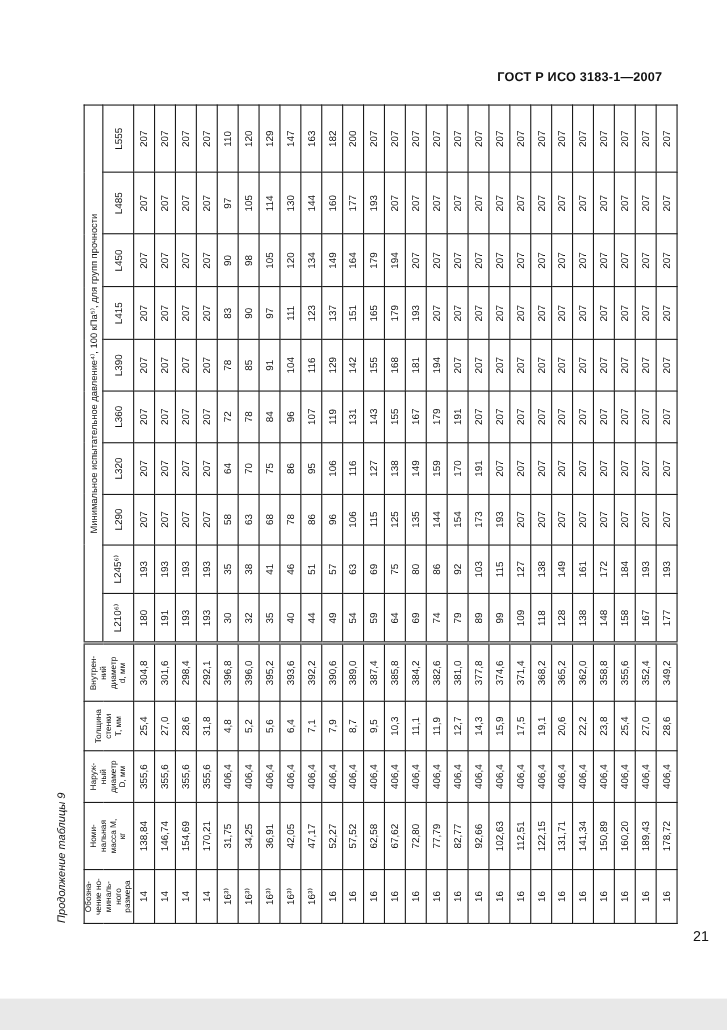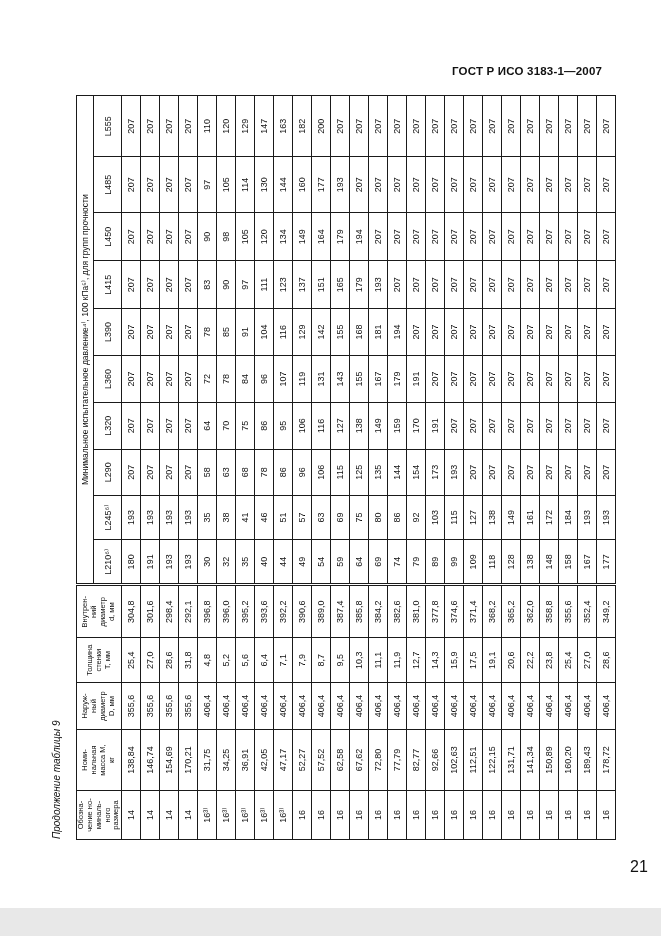--- a/index.html
+++ b/index.html
@@ -6,21 +6,21 @@
   .page{
     position:relative;width:661px;height:908px;background:#ffffff;
     font-family:"Liberation Sans","DejaVu Sans",sans-serif;color:#111;
     overflow:hidden;margin:0 auto;
   }
   .doc-header{
     position:absolute;top:65px;left:452px;width:160px;
     font-size:11.5px;font-weight:bold;letter-spacing:.2px;white-space:nowrap;
   }
   .page-number{
-    position:absolute;top:843px;left:630px;font-size:16px;margin-top:15px;
+    position:absolute;top:843px;left:630px;font-size:13px;
   }
   .table-caption{
     position:absolute;left:51px;top:839px;
     transform:rotate(-90deg);transform-origin:0 0;
     font-style:italic;font-size:10px;white-space:nowrap;
   }
   
   .table-wrap{
     position:absolute;left:76px;top:95px;width:540px;height:746px;
   }

